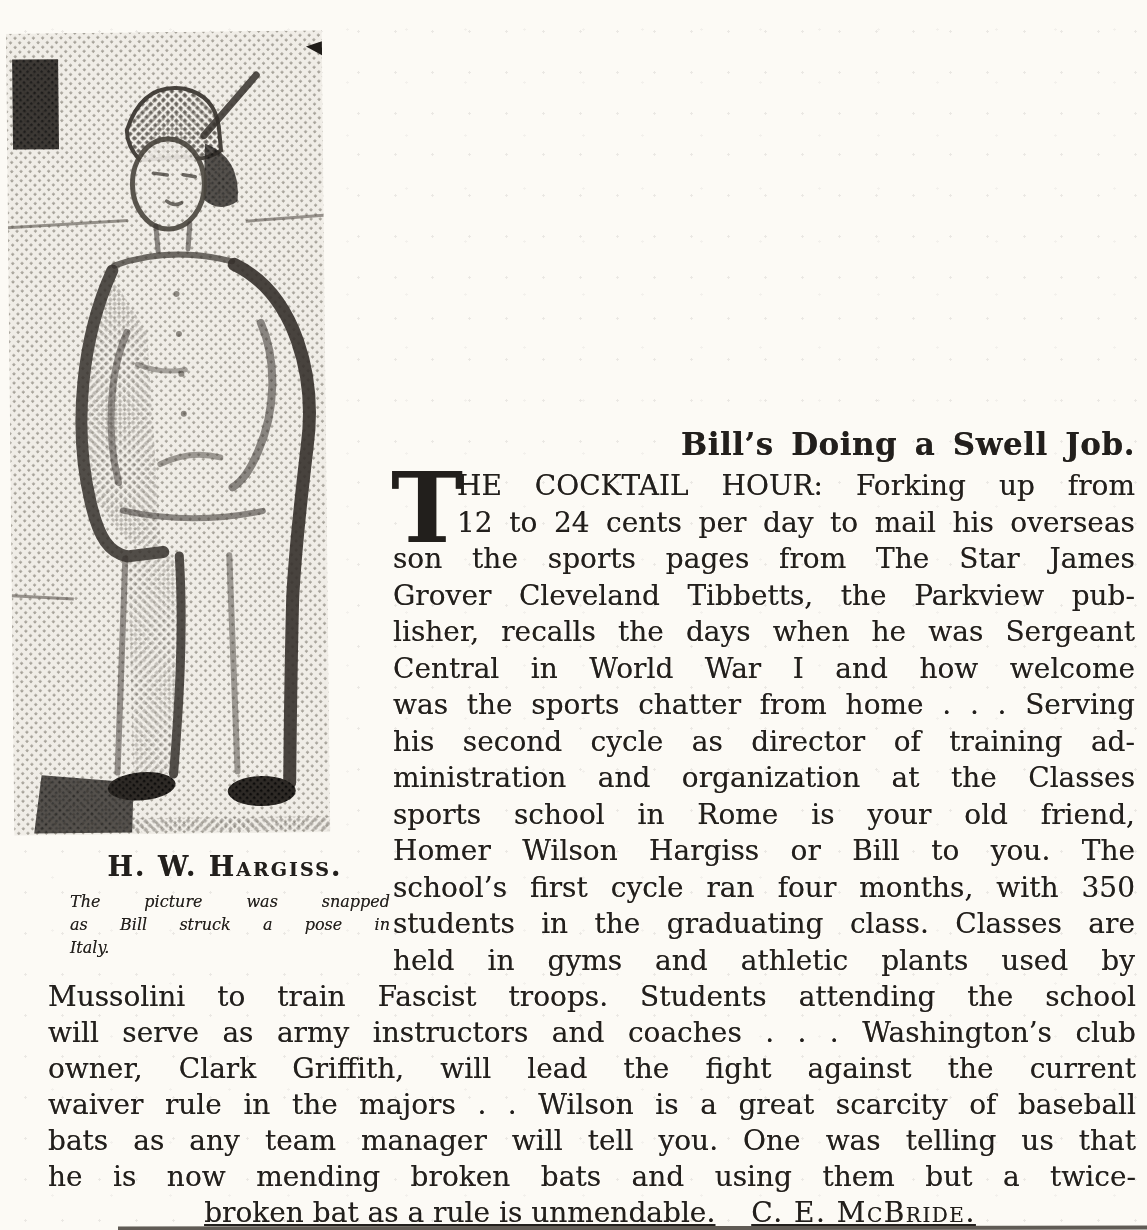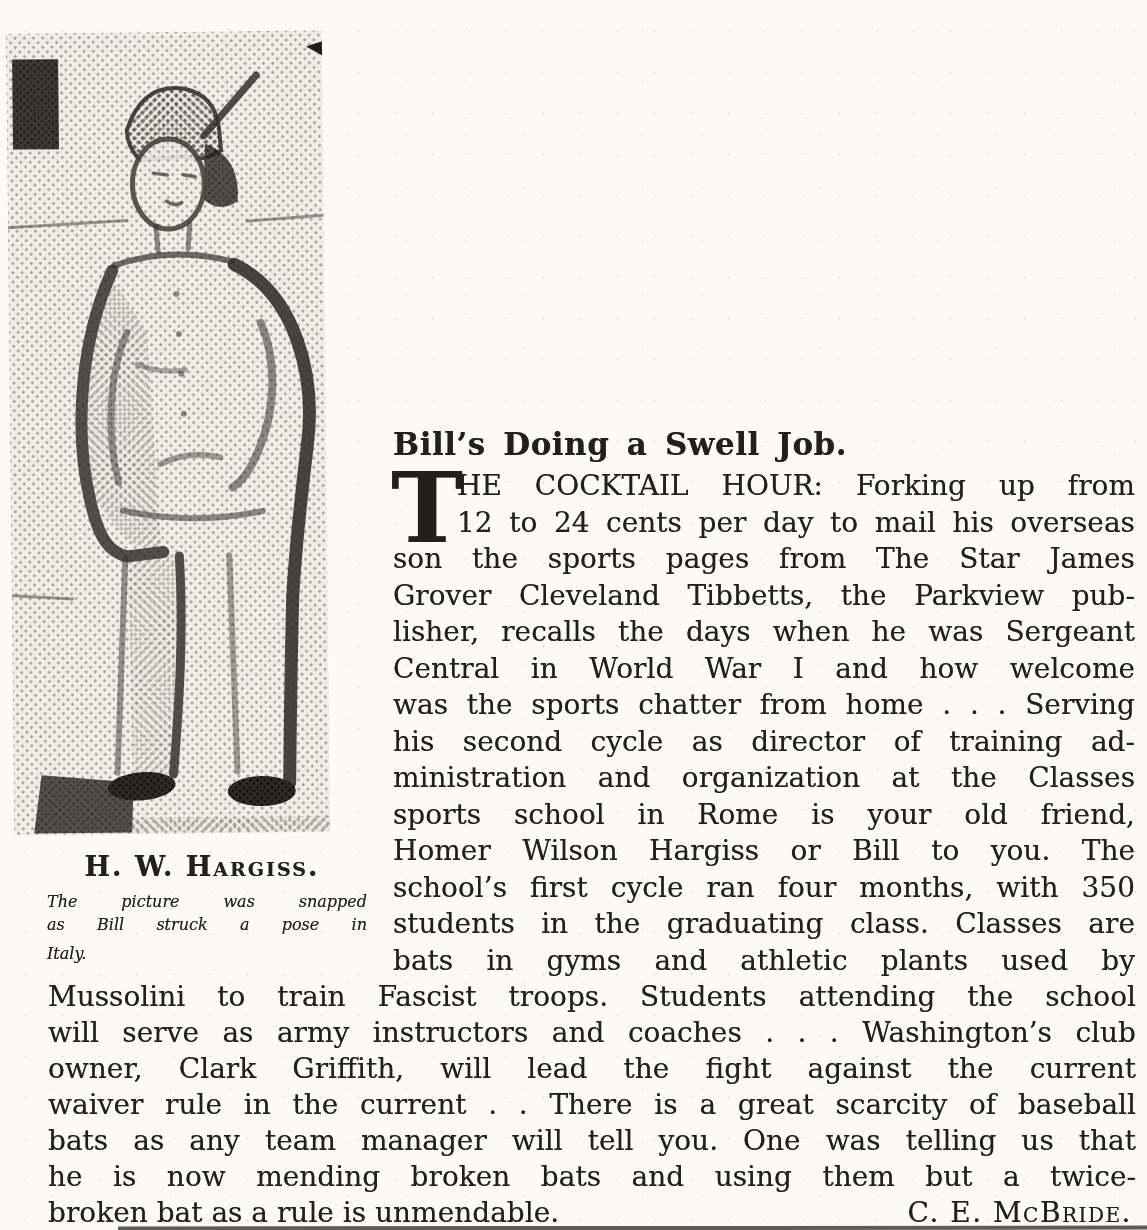--- a/index.html
+++ b/index.html
@@ -19,47 +19,47 @@
     background-position:7px 11px,23px 3px;
     text-shadow:0 0 .5px rgba(35,30,24,.6);
   }
   
   .photo{
     position:absolute;left:10px;top:32px;width:316px;height:802px;margin:0;
     transform:rotate(-0.6deg);
   }
   .photo svg{display:block;width:100%;height:100%;}
   
-  .caption{position:absolute;left:37px;top:852px;width:330px;}
+  .caption{position:absolute;left:60px;top:852px;width:330px;}
   .cap-name{
     text-align:center;font-variant:small-caps;font-weight:600;
     font-size:27px;letter-spacing:2px;line-height:30px;
   }
   .cap-text{margin-top:8px;padding-left:10px;font-style:italic;font-size:16px;line-height:23px;}
   .cap-text .line{text-align:justify;text-align-last:justify;}
-  .cap-text .line:last-child{text-align-last:left;margin-top:6px;}
+  .cap-text .line:last-child{text-align-last:left;}
   
   .column{position:absolute;left:393px;top:427px;width:742px;}
   .headline{
-    margin:0 0 7px 0;text-align:left;
+    margin:0 0 7px 0;text-align:right;
     font-size:31px;font-weight:700;letter-spacing:.5px;word-spacing:.2em;line-height:34px;
   }
   .colbody{position:relative;font-size:28px;line-height:36.5px;}
   .dropcap{
     position:absolute;left:-2px;top:1px;
     font-size:97px;line-height:78px;font-weight:700;letter-spacing:-2px;
   }
   .line{
     text-align:justify;text-align-last:justify;
     white-space:nowrap;overflow:visible;
   }
   .colbody .line.indent{padding-left:64px;}
   
   .fullblock{position:absolute;left:48px;top:979px;width:1088px;font-size:28px;line-height:36px;}
-  .lastline{display:flex;justify-content:space-between;align-items:baseline;}
+  .lastline{display:flex;justify-content:center;align-items:baseline;text-decoration:underline;}
   .byline{font-variant:small-caps;letter-spacing:1.5px;font-size:28px;padding-right:4px;margin-left:36px;}
   
   .bottom-rule{
     position:absolute;left:118px;right:0;bottom:0;height:4px;
     background:#38332d;opacity:.8;transform:skewY(-0.05deg);
   }
 </style>
 </head>
 <body>
 
@@ -160,31 +160,31 @@
           <div class="line">Grover Cleveland Tibbetts, the Parkview pub-</div>
           <div class="line">lisher, recalls the days when he was Sergeant</div>
           <div class="line">Central in World War I and how welcome</div>
           <div class="line">was the sports chatter from home . . . Serving</div>
           <div class="line">his second cycle as director of training ad-</div>
           <div class="line">ministration and organization at the Classes</div>
           <div class="line">sports school in Rome is your old friend,</div>
           <div class="line">Homer Wilson Hargiss or Bill to you.  The</div>
           <div class="line">school’s first cycle ran four months, with 350</div>
           <div class="line">students in the graduating class.  Classes are</div>
-          <div class="line">bats in gyms and athletic plants used by</div>
+          <div class="line">held in gyms and athletic plants used by</div>
         </div>
     </div>
   </div>
 
   <div class="fullblock">
     <div>
         <div class="line">Mussolini to train Fascist troops.  Students attending the school</div>
         <div class="line">will serve as army instructors and coaches . . . Washington’s club</div>
         <div class="line">owner, Clark Griffith, will lead the fight against the current</div>
-        <div class="line">waiver rule in the current . .  There is a great scarcity of baseball</div>
+        <div class="line">waiver rule in the majors . .  Wilson is a great scarcity of baseball</div>
         <div class="line">bats as any team manager will tell you.  One was telling us that</div>
         <div class="line">he is now mending broken bats and using them but a twice-</div>
       </div>
     <div class="lastline">
       <span>broken bat as a rule is unmendable.</span>
       <span class="byline">C. E. McBride.</span>
     </div>
   </div>
 
   <div class="bottom-rule"></div>

